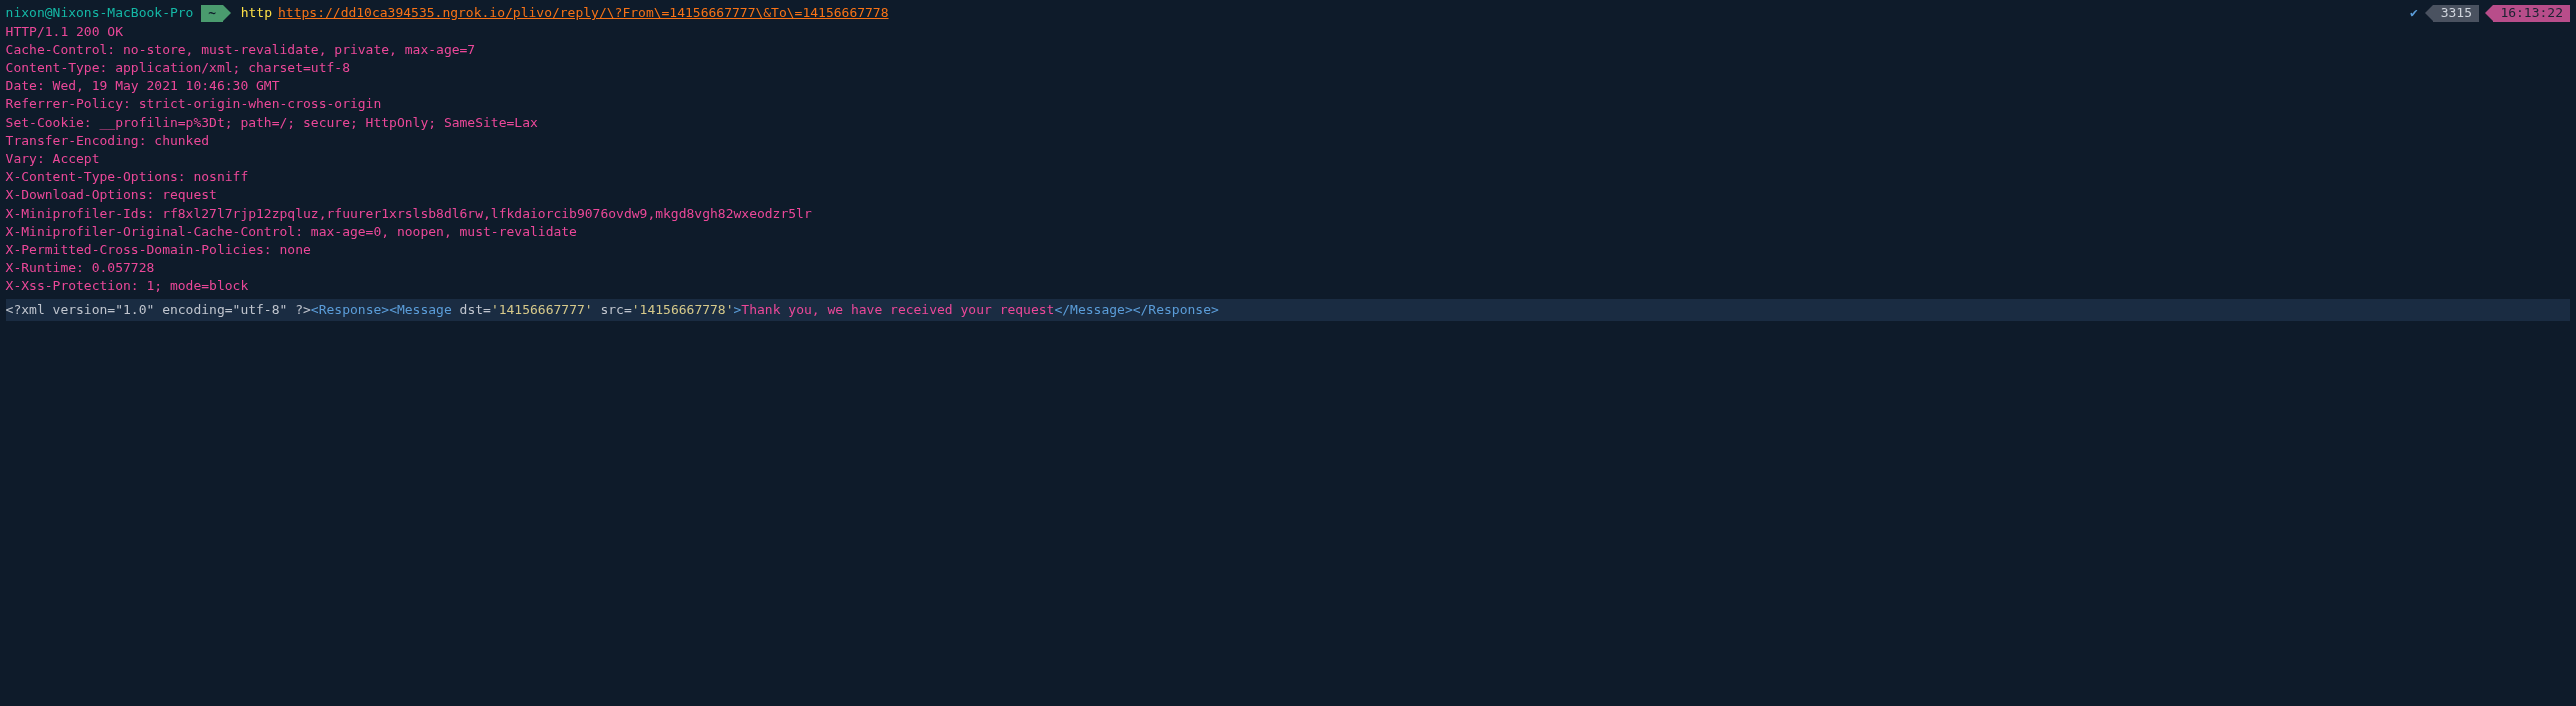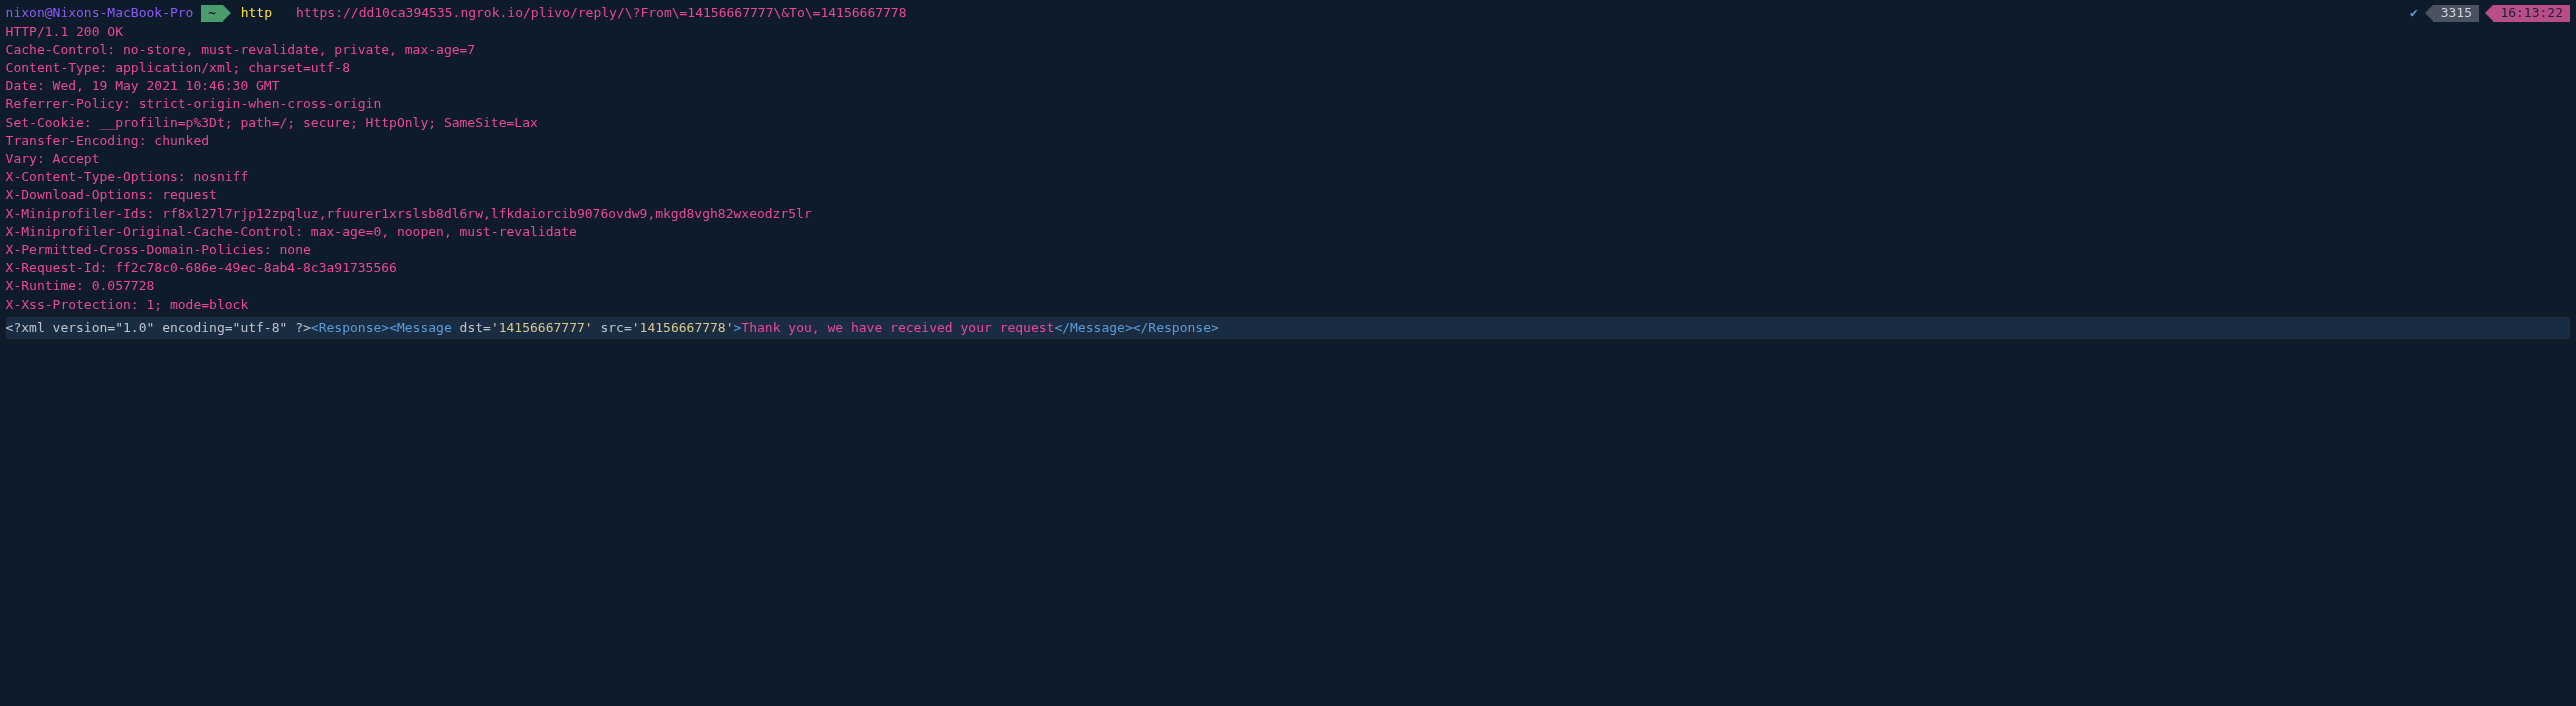--- a/index.html
+++ b/index.html
@@ -17,21 +17,21 @@
       white-space: nowrap;
       width: 100%;
       position: relative;
     }
     .prompt-left {
       display: flex;
       align-items: center;
       flex: 1;
     }
     .user-host {
-      color: #8b5cf6;
+      color: #14b8a6;
     }
     .arrow-seg {
       display: inline-flex;
       align-items: center;
       margin: 0 5.6px 0 7.4px;
     }
     .arrow-body {
       background-color: #4a9b6e;
       color: #0e1b2a;
       padding: 0 7.4px 0 7.4px;
@@ -44,22 +44,23 @@
       height: 0;
       border-top: 8.3px solid transparent;
       border-bottom: 8.3px solid transparent;
       border-left: 8.3px solid #4a9b6e;
     }
     .cmd-http {
       color: #fde047;
       margin-left: 3.7px;
     }
     .cmd-url {
-      color: #ec4899;
-      margin-left: 24px;
+      color: #f97316;
+      margin-left: 6px;
+      text-decoration: underline;
     }
     .prompt-right {
       display: flex;
       align-items: center;
       gap: 5.6px;
     }
     .check {
       color: #5b9dd9;
       margin-right: 1.9px;
     }
@@ -134,19 +135,18 @@
   <div>Date: Wed, 19 May 2021 10:46:30 GMT</div>
   <div>Referrer-Policy: strict-origin-when-cross-origin</div>
   <div>Set-Cookie: __profilin=p%3Dt; path=/; secure; HttpOnly; SameSite=Lax</div>
   <div>Transfer-Encoding: chunked</div>
   <div>Vary: Accept</div>
   <div>X-Content-Type-Options: nosniff</div>
   <div>X-Download-Options: request</div>
   <div>X-Miniprofiler-Ids: rf8xl27l7rjp12zpqluz,rfuurer1xrslsb8dl6rw,lfkdaiorcib9076ovdw9,mkgd8vgh82wxeodzr5lr</div>
   <div>X-Miniprofiler-Original-Cache-Control: max-age=0, noopen, must-revalidate</div>
   <div>X-Permitted-Cross-Domain-Policies: none</div>
-  <div>X-Request-Id: ff2c78c0-686e-49ec-8ab4-8c3a91735566</div>
   <div>X-Runtime: 0.057728</div>
   <div>X-Xss-Protection: 1; mode=block</div>
 </div>
 
 <div class="xml-line"><span class="xml-decl">&lt;?xml version="1.0" encoding="utf-8" ?&gt;</span><span class="xml-tag">&lt;Response&gt;</span><span class="xml-tag">&lt;Message</span><span class="xml-attr"> dst=</span><span class="xml-val">'14156667777'</span><span class="xml-attr"> src=</span><span class="xml-val">'14156667778'</span><span class="xml-tag">&gt;</span><span class="xml-text">Thank you, we have received your request</span><span class="xml-tag">&lt;/Message&gt;</span><span class="xml-tag">&lt;/Response&gt;</span></div>
 
 
 </body></html>

